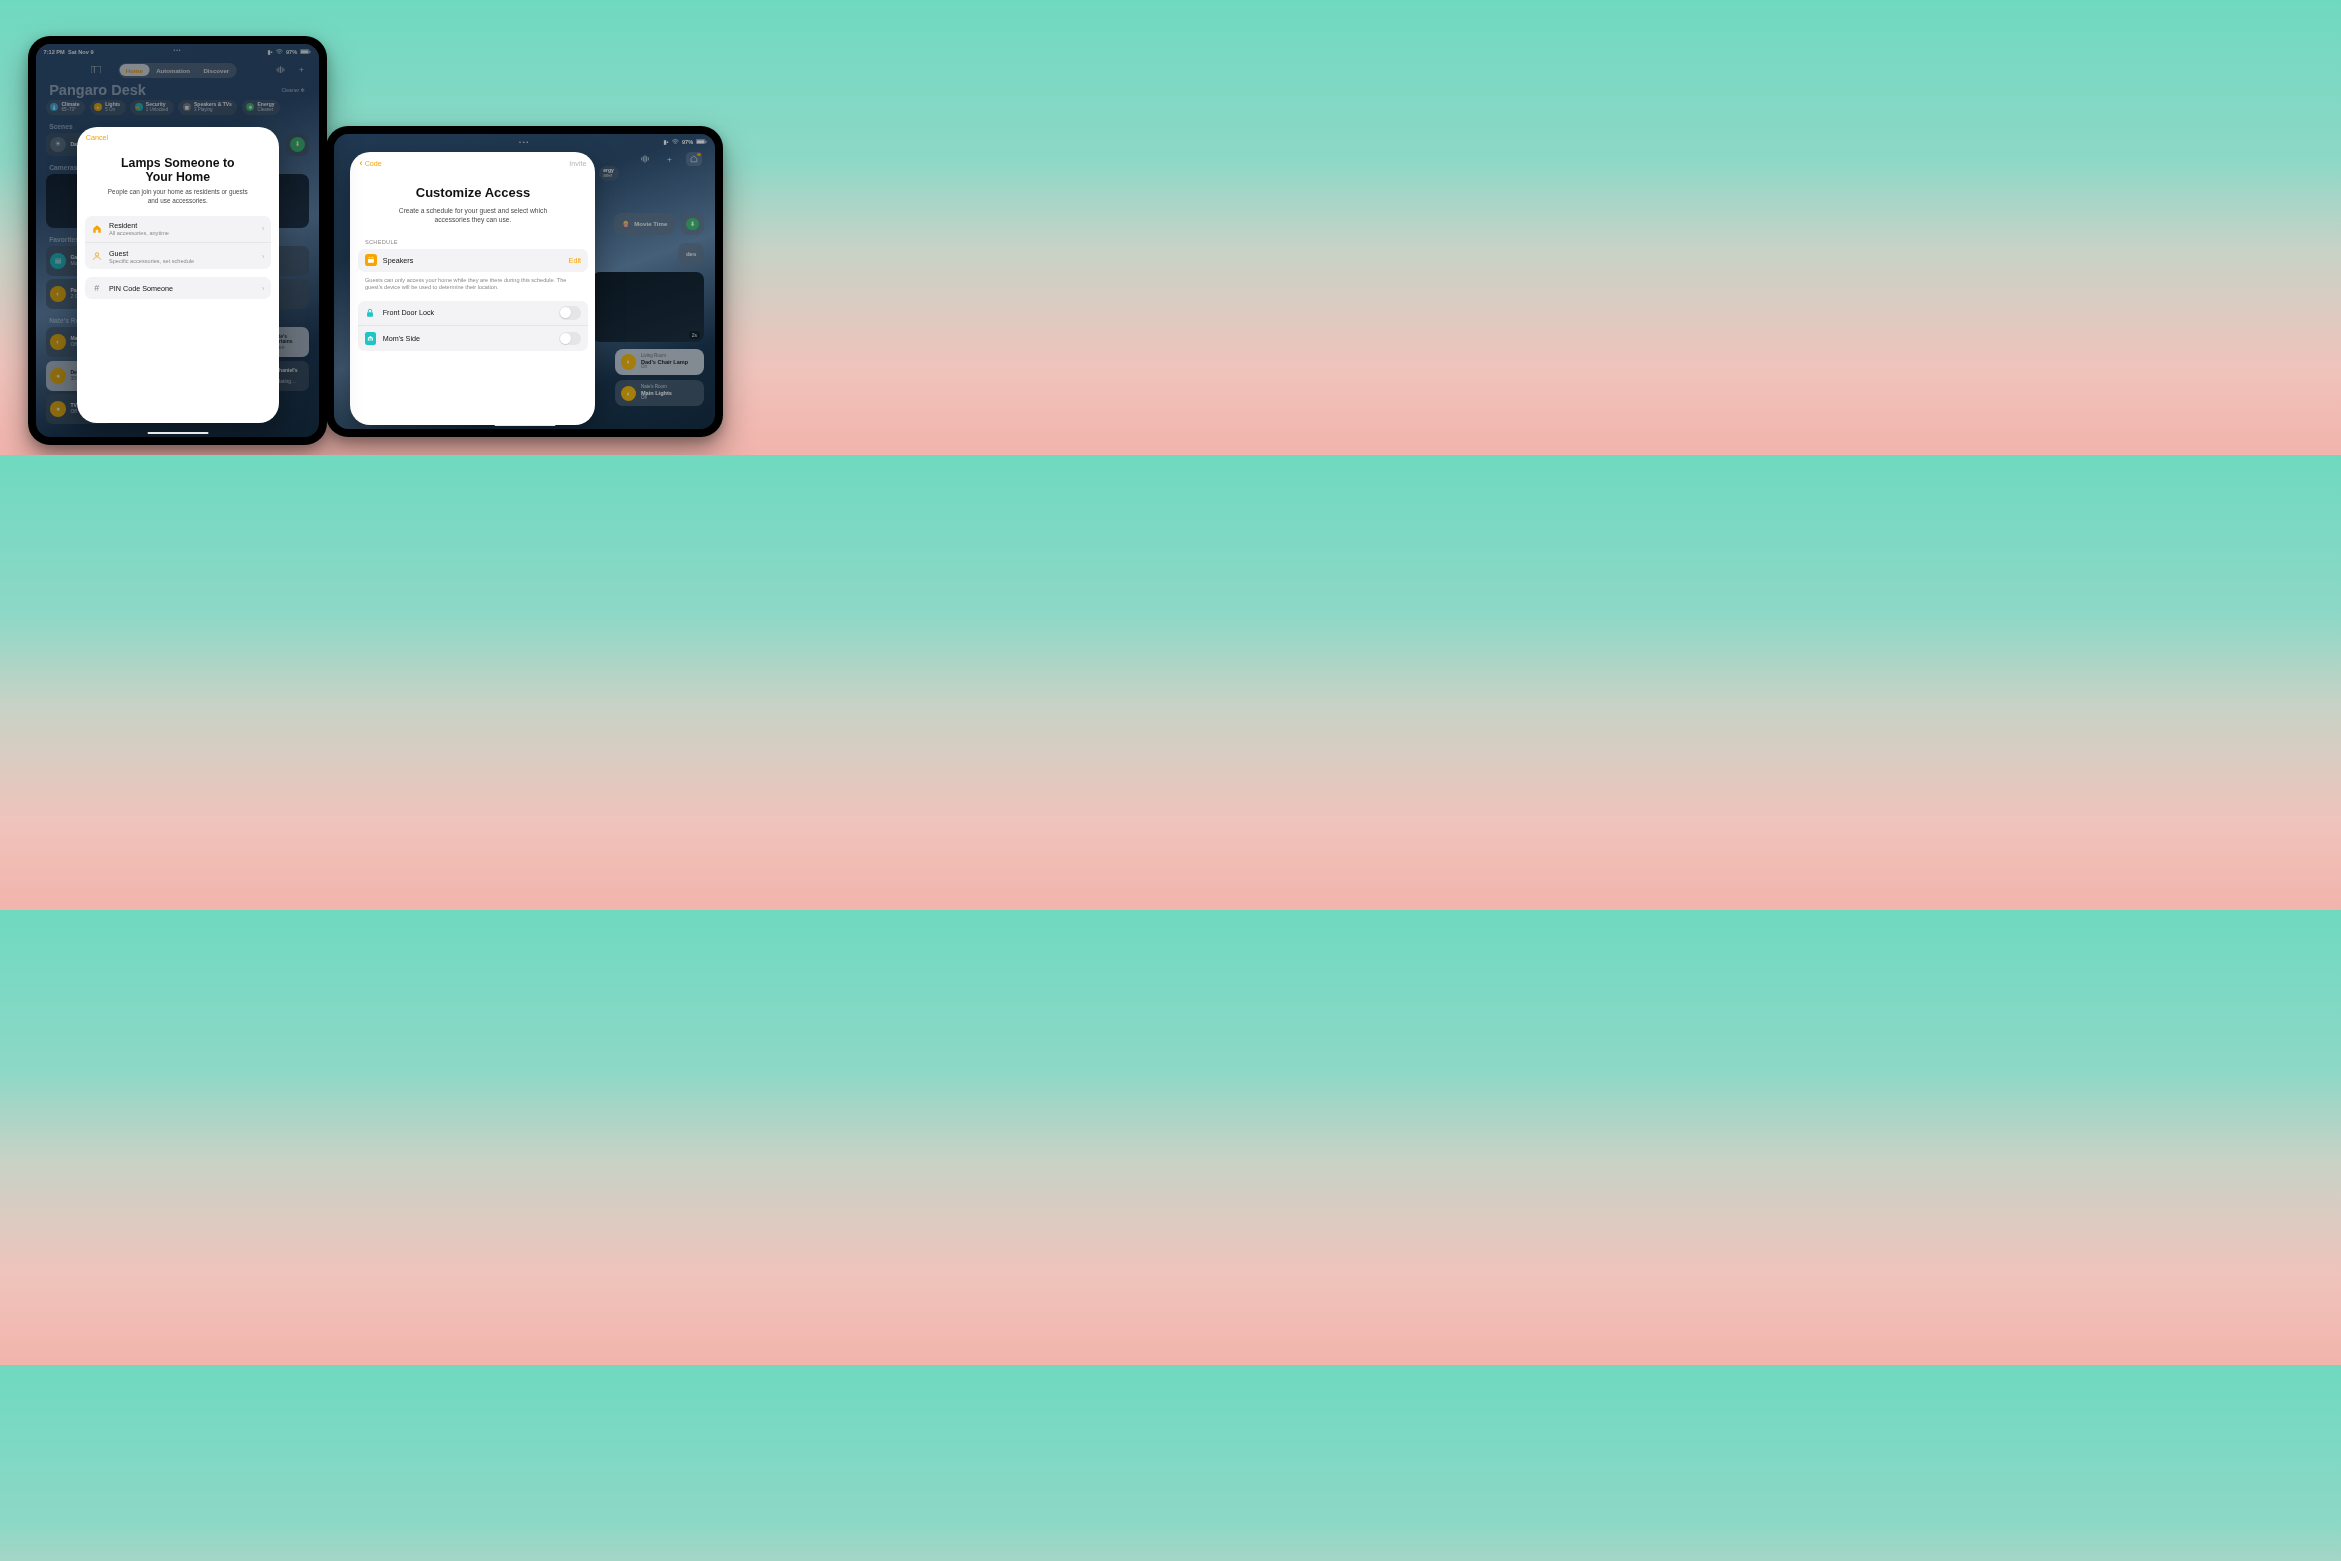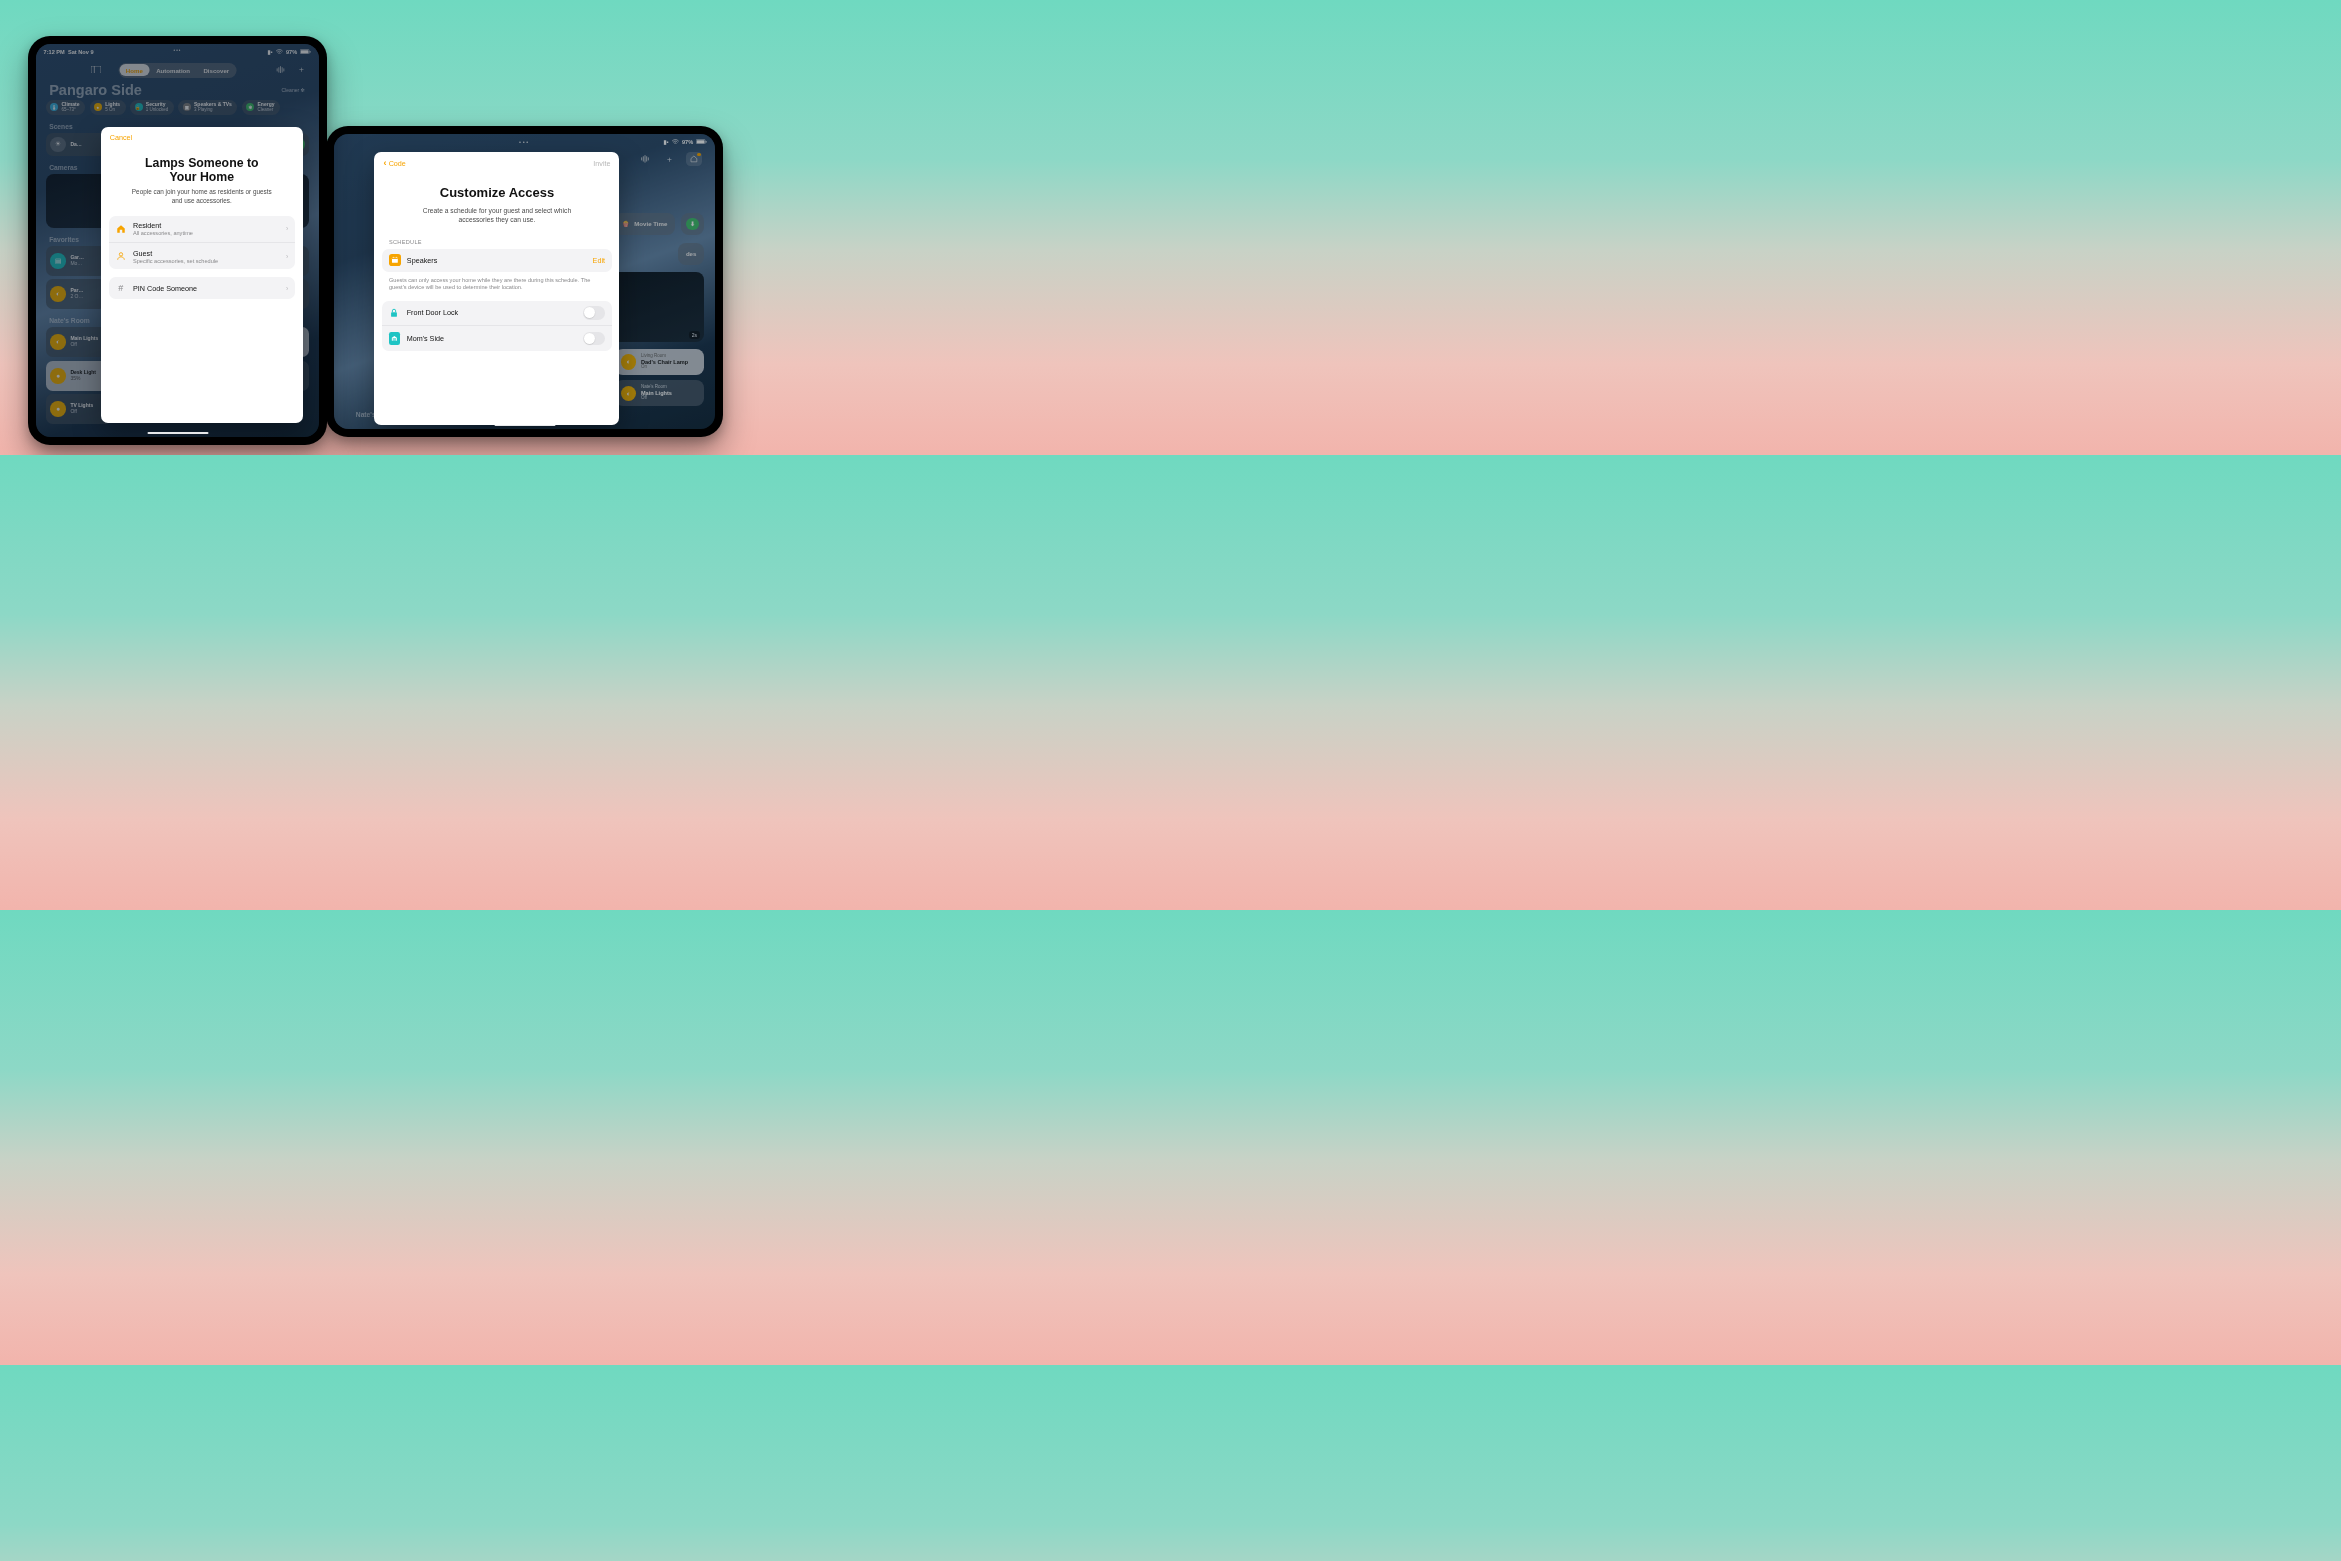--- a/index.html
+++ b/index.html
@@ -102,24 +102,23 @@
   .camera-row { position:absolute; left:10px; right:10px; display:flex; gap:4.5px; }
   .camera-tile { flex:1; height:54px; border-radius:7.8px; background:linear-gradient(160deg,#0e1a26,#1d2f40); }
 
   
   .yellowcircle { background:#f7b500 !important; color:#fff; }
 
   .home-indicator { position:absolute; bottom:3.3px; left:50%; transform:translateX(-50%); width:61px; height:2.2px; border-radius:2.2px; background:#fff; opacity:.9; }
 
   
   .sheet {
-    position:absolute; background:#fff; border-radius:7px;
+    position:absolute; background:#fff; border-radius:20px;
     box-shadow: 0 11px 28px rgba(0,0,0,.35);
     overflow:hidden;
-    margin-left:24px;
   }
   .sheet-left { left:41px; top:83px; width:202px; height:296px; }
   .sheet-right { left:16.7px; top:18px; width:245px; height:273px; }
 
   .sheet-header { display:flex; justify-content:space-between; align-items:center; padding:6.7px 9px 3.3px; }
   .sheet-header .link { color:#f7a400; font-size:7.2px; font-weight:500; display:flex; align-items:center; gap:2.2px;}
   .sheet-header .link.muted { color:#b7b7b7; }
 
   .sheet-title { text-align:center; font-size:12.3px; font-weight:800; color:#111; padding:10px 22px 1.1px; line-height:1.15;}
   .sheet-sub { text-align:center; font-size:6.4px; color:#4a4a4a; padding:3.3px 28px 10px; line-height:1.35;}
@@ -246,21 +245,21 @@
               <line x1="2" y1="5" x2="2" y2="9"></line>
               <line x1="5" y1="3" x2="5" y2="11"></line>
               <line x1="8" y1="1" x2="8" y2="13"></line>
               <line x1="11" y1="3" x2="11" y2="11"></line>
               <line x1="14" y1="5" x2="14" y2="9"></line>
             </svg>
         </div>
         <div class="top-icon-circle">＋</div>
       </div>
 
-      <div class="home-title">Pangaro Side</div>
+      <div class="home-title">Pangaro Desk</div>
       <div class="cleaner-pill">
         <span>Cleaner</span> <span>❇︎</span>
       </div>
 
       <div class="pill-row">
         <div class="pill">
             <div class="dot" style="background:#3db7e4;color:#fff">🌡︎</div>
             <div class="txt">
               <span>Climate</span>
               <span>65–73°</span>

